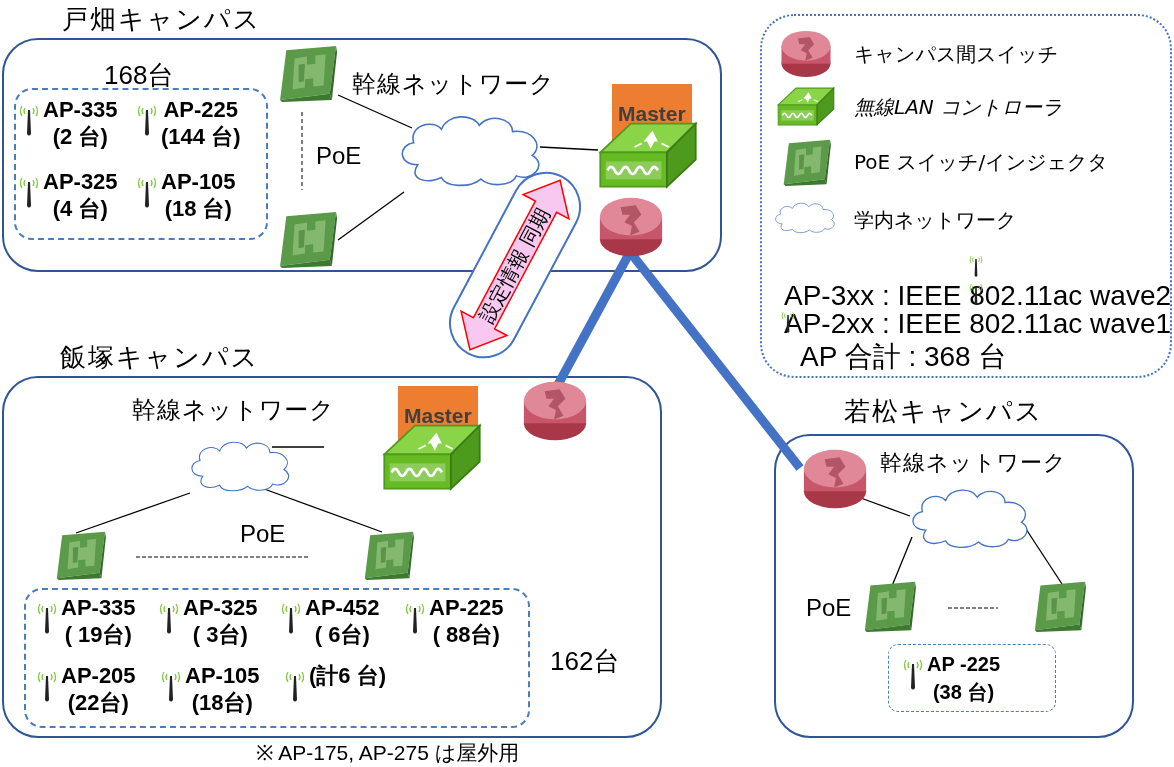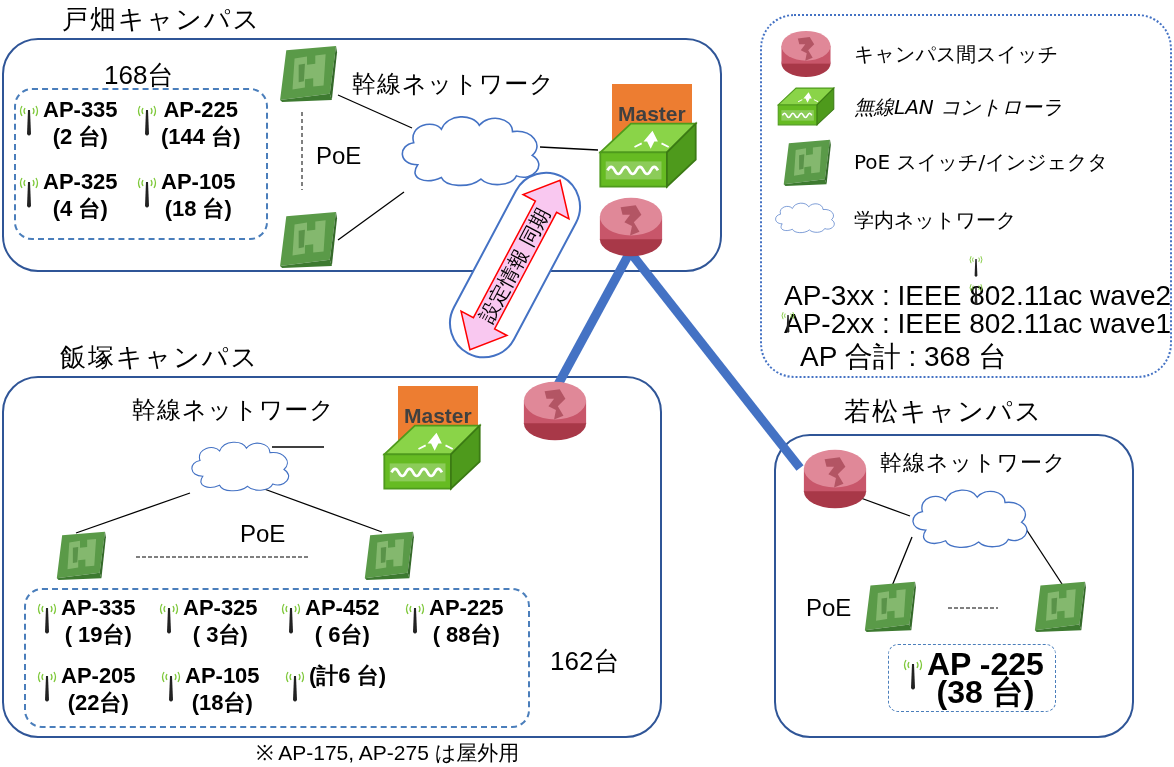--- a/index.html
+++ b/index.html
@@ -170,21 +170,21 @@
 
 <div class="note" style="left:256px;top:738px;">※ AP-175, AP-275 は屋外用</div>
 
 <div class="campus-title" style="left:844px;top:394px;text-align:right;">若松キャンパス</div>
 <div class="box" style="left:774px;top:434px;width:356px;height:300px;"></div>
 <div class="dbox" style="left:888px;top:644px;width:166px;height:66px;border-width:1px;border-radius:10px;"></div>
 <div class="ap" style="left:902px;top:650px;">
   <svg width="22" height="40">
       <use href="#ap-sym"></use>
     </svg>
-  <div class="txt" style="font-size:32px;line-height:28px;">
+  <div class="txt" style="font-size:20px;line-height:28px;">
       <span>AP -225</span>
       <span>(38 台)</span>
     </div>
 </div>
 
 <svg class="lines" width="1174" height="767">
 
   <line x1="338" y1="95" x2="412" y2="128" stroke="#000" stroke-width="1.3"></line>
   <line x1="338" y1="240" x2="404" y2="192" stroke="#000" stroke-width="1.3"></line>
   <line x1="540" y1="147" x2="598" y2="150" stroke="#000" stroke-width="1.3"></line>

